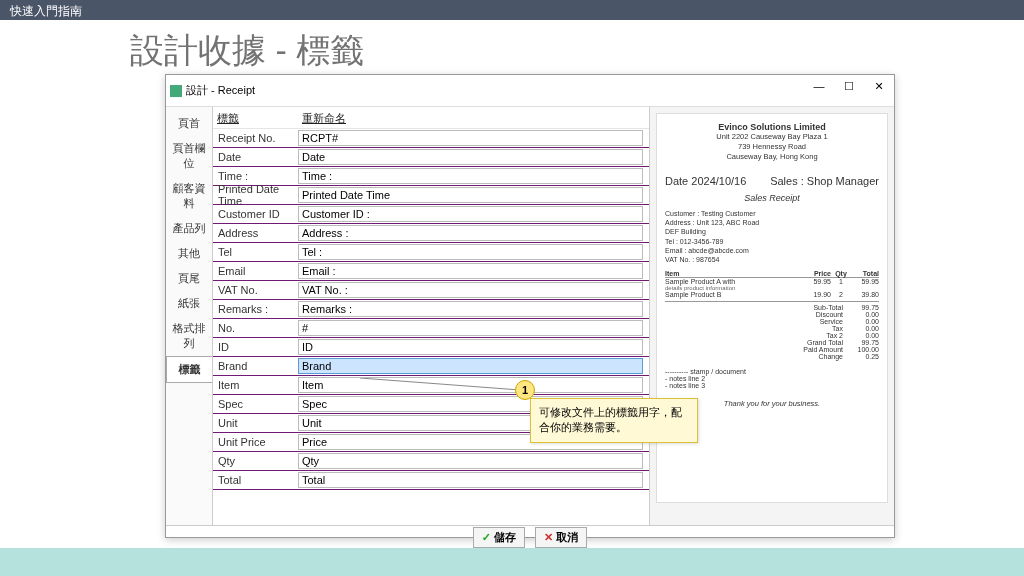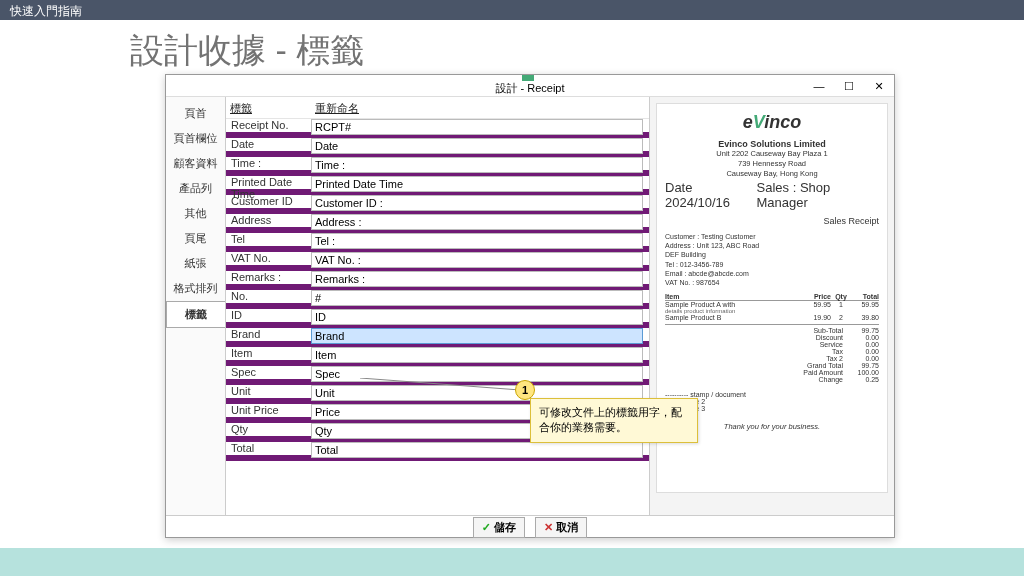--- a/index.html
+++ b/index.html
@@ -1,46 +1,46 @@
 <!DOCTYPE html>
 <html><head>
 <meta charset="utf-8">
 <style>
 * { box-sizing: border-box; margin: 0; padding: 0; }
 body { font-family: "Microsoft JhengHei", Arial, sans-serif; background: #fff; width: 1024px; height: 576px; overflow: hidden; position: relative; }
 .top-bar { background: #4a5568; color: #fff; font-size: 12px; padding: 3px 10px; height: 20px; }
 .page-title { font-size: 34px; color: #737373; padding: 8px 0 6px 130px; font-weight: 400; }
 .window { position: absolute; left: 165px; top: 74px; width: 730px; height: 464px; border: 1px solid #999; background: #fff; box-shadow: 0 2px 8px rgba(0,0,0,0.2); }
-.titlebar { height: 22px; background: #fff; border-bottom: 1px solid #ddd; display: flex; align-items: center; padding: 0 4px; font-size: 11px; flex-direction: column; }
+.titlebar { height: 32px; background: #fff; border-bottom: 1px solid #ddd; display: flex; align-items: center; padding: 0 4px; font-size: 11px; }
 .titlebar-icon { width: 12px; height: 12px; background: #4a7; margin-right: 4px; display: inline-block; }
 .titlebar-text { flex: 1; }
 .winbtns { display: flex; gap: 0; position: absolute; right: 0; top: 0; }
 .winbtn { width: 30px; height: 22px; display: flex; align-items: center; justify-content: center; font-size: 11px; cursor: pointer; }
 .window-body { display: flex; height: 418px; }
-.sidenav { width: 60px; border-right: 1px solid #ccc; background: #fafafa; padding-top: 4px; }
+.sidenav { width: 47px; border-right: 1px solid #ccc; background: #fafafa; padding-top: 4px; }
 .sidenav-item { font-size: 11px; text-align: center; padding: 5px 2px; color: #333; cursor: pointer; }
 .sidenav-item.active { background: #fff; border: 1px solid #aaa; border-right: none; font-weight: bold; }
 .center { flex: 1; display: flex; flex-direction: column; overflow: hidden; }
 .table-head { display: flex; font-size: 11px; padding: 4px 4px 2px; }
 .th-label { width: 85px; text-decoration: underline; color: #222; }
 .th-rename { text-decoration: underline; color: #222; }
 .rows-wrap { flex: 1; overflow-y: auto; border-top: 1px solid #e5e5e5; }
-.row { display: flex; align-items: flex-start; font-size: 11px; border-bottom: 6px solid #701a75; height: 19px; }
+.row { display: flex; align-items: center; font-size: 11px; border-bottom: 1px solid #701a75; height: 19px; }
 .row-label { width: 85px; padding-left: 5px; color: #333; }
 .row-input { flex: 1; margin-right: 6px; }
 .row-input input { width: 100%; font-size: 11px; border: 1px solid #bbb; padding: 1px 3px; height: 16px; background: #fff; }
 .row-input input.sel { background: #cde4ff; border-color: #5b9bd5; }
 .preview { width: 245px; border-left: 1px solid #ccc; background: #f4f4f4; padding: 6px; overflow: auto; }
 .receipt { background: #fff; border: 1px solid #ddd; padding: 8px; font-size: 8px; min-height: 390px; color: #333; }
 .r-logo { text-align: center; font-size: 18px; font-style: italic; font-weight: bold; margin-bottom: 6px; }
 .r-logo span { color: #4a7; }
 .r-company { text-align: center; font-weight: bold; font-size: 9px; }
 .r-addr { text-align: center; font-size: 7.5px; line-height: 1.3; }
-.r-line { display: flex; justify-content: space-between; margin-top: 2px; font-size: 13px; }
-.r-title { text-align: right; margin: 6px 0; font-size: 9px; }
+.r-line { display: flex; justify-content: space-between; margin-top: 14px; font-size: 11px; }
+.r-title { text-align: center; font-style: italic; margin: 6px 0; font-size: 9px; }
 .r-cust { font-size: 7px; line-height: 1.3; }
 .r-items-head { display: flex; font-size: 7px; border-bottom: 1px solid #999; margin-top: 6px; font-weight: bold; }
 .r-items-head span:nth-child(1) { flex: 1; }
 .r-items-head span:nth-child(2) { width: 28px; text-align: right; }
 .r-items-head span:nth-child(3) { width: 20px; text-align: center; }
 .r-items-head span:nth-child(4) { width: 28px; text-align: right; }
 .r-item { display: flex; font-size: 7px; }
 .r-item span:nth-child(1) { flex: 1; }
 .r-item span:nth-child(2) { width: 28px; text-align: right; }
 .r-item span:nth-child(3) { width: 20px; text-align: center; }
@@ -117,20 +117,24 @@
           </div>
           <div class="row">
             <div class="row-label">Address</div>
             <div class="row-input"><input value="Address :" style=""></div>
           </div>
           <div class="row">
             <div class="row-label">Tel</div>
             <div class="row-input"><input value="Tel :" style=""></div>
           </div>
           <div class="row">
+            <div class="row-label">Email</div>
+            <div class="row-input"><input value="Email :" style=""></div>
+          </div>
+          <div class="row">
             <div class="row-label">VAT No.</div>
             <div class="row-input"><input value="VAT No. :" style=""></div>
           </div>
           <div class="row">
             <div class="row-label">Remarks :</div>
             <div class="row-input"><input value="Remarks :" style=""></div>
           </div>
           <div class="row">
             <div class="row-label">No.</div>
             <div class="row-input"><input value="#" style=""></div>
@@ -164,21 +168,20 @@
             <div class="row-input"><input value="Qty" style=""></div>
           </div>
           <div class="row">
             <div class="row-label">Total</div>
             <div class="row-input"><input value="Total" style=""></div>
           </div>
         </div>
     </div>
     <div class="preview">
       <div class="receipt">
-        <div class="r-logo">e<span>V</span>inco</div>
         <div class="r-company">Evinco Solutions Limited</div>
         <div class="r-addr">
           <div>Unit 2202 Causeway Bay Plaza 1</div>
           <div>739 Hennessy Road</div>
           <div>Causeway Bay, Hong Kong</div>
         </div>
         <div class="r-line">
           <span>Date 2024/10/16</span>
             <span>Sales : Shop Manager</span>
         </div>

